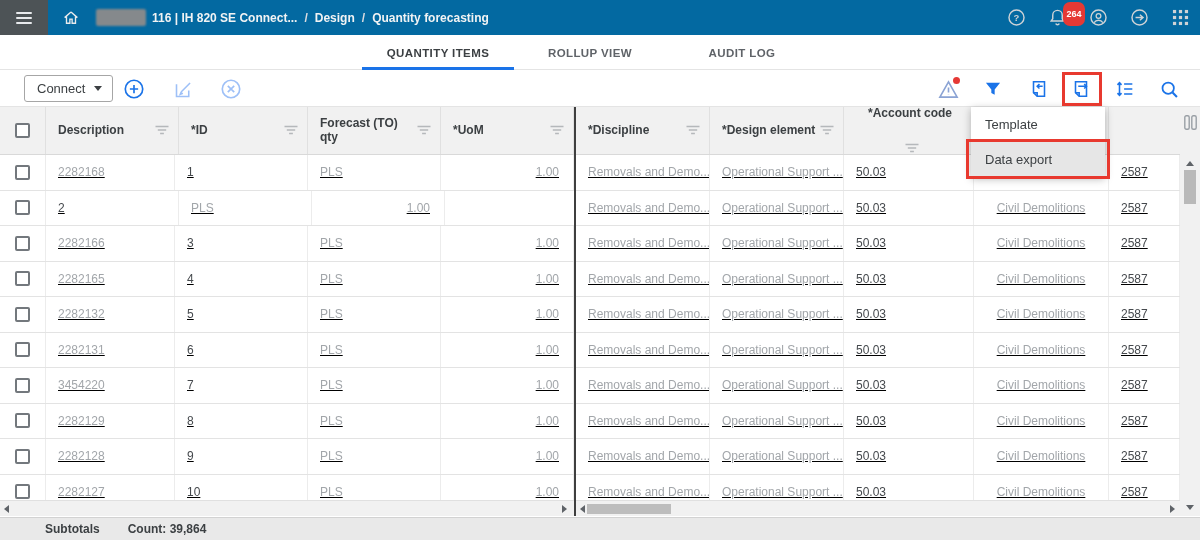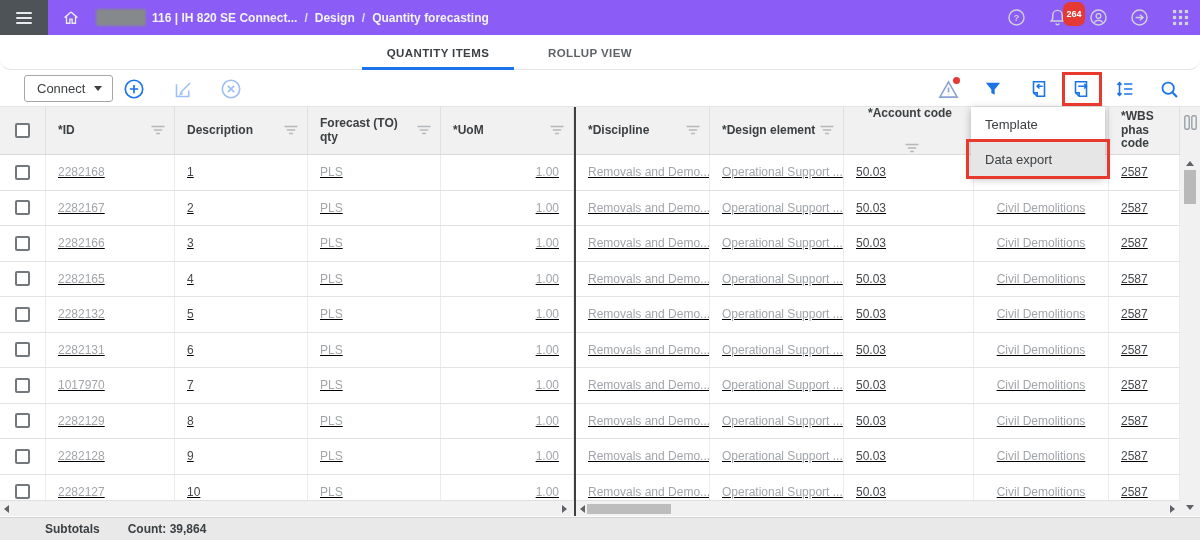--- a/index.html
+++ b/index.html
@@ -3,35 +3,35 @@
 <meta charset="utf-8">
 <style>
   * { margin:0; padding:0; box-sizing:border-box; }
   html,body { background:#fff; }
   .app {
     position:relative; width:1200px; height:540px; overflow:hidden;
     font-family:"Liberation Sans", sans-serif; background:#fff;
     -webkit-font-smoothing:antialiased;
   }
   
-  .topbar { position:absolute; left:0; top:0; width:1200px; height:35px; background:#8b5cf6; display:flex; align-items:center; }
+  .topbar { position:absolute; left:0; top:0; width:1200px; height:35px; background:#0369a1; display:flex; align-items:center; }
   .hamburger-box { width:48px; height:35px; background:#4d5356; display:flex; align-items:center; justify-content:center; cursor:pointer; flex:0 0 auto; }
   .hamb { width:16px; height:12px; display:flex; flex-direction:column; justify-content:space-between; }
   .hamb span { display:block; height:2px; background:#e8eaed; border-radius:1px; }
   .home-btn { width:46px; height:35px; display:flex; align-items:center; justify-content:center; flex:0 0 auto; cursor:pointer; }
   .redact { width:50px; height:17px; background:#85898c; border-radius:2px; margin:0 6px 0 2px; filter:blur(1px); flex:0 0 auto; }
   .crumbs { display:flex; align-items:center; gap:7px; color:#f1f3f4; font-size:12px; font-weight:bold; white-space:nowrap; }
   .crumb { cursor:pointer; }
   .crumb-sep { color:#dadce0; font-weight:bold; }
   .topbar-right { position:absolute; right:10px; top:0; height:35px; display:flex; align-items:center; gap:21px; }
   .tb-icon { width:20px; height:20px; display:flex; align-items:center; justify-content:center; cursor:pointer; position:relative; }
   .badge { position:absolute; left:1063px; top:2px; min-width:22px; height:13px; background:#e53935; border-radius:7px; color:#fff;
            font-size:9px; font-weight:bold; display:flex; align-items:center; justify-content:center; padding:12px 3px; z-index:5; }
   
-  .tabbar { position:absolute; left:0; top:35px; width:1200px; height:35px; background:#fff; border-bottom:1px solid #e4e4e4;border-radius:11px; }
+  .tabbar { position:absolute; left:0; top:35px; width:1200px; height:35px; background:#fff; border-bottom:1px solid #e4e4e4; }
   .tabs { position:absolute; left:362px; top:0; height:35px; display:flex; }
   .tab { width:152px; height:35px; display:flex; align-items:center; justify-content:center; font-size:11.5px; letter-spacing:.4px;
          color:#5f6368; font-weight:bold; cursor:pointer; position:relative; }
   .tab.active { color:#3c4043; }
   .tab.active::after { content:""; position:absolute; left:0; right:0; bottom:0; height:3px; background:#1a73e8; }
   .view-wrap { position:absolute; right:20px; top:6px; display:flex; align-items:center; gap:8px; }
   .view-label { font-size:13px; color:#80868b; }
   .view-select { width:178px; height:24px; border:1px solid #8f9397; background:#fff; display:flex; align-items:center;
                  justify-content:space-between; padding:0 8px; font-size:12px; font-weight:bold; color:#3c4043; cursor:pointer; }
   .caret-down { width:0; height:0; border-left:5px solid transparent; border-right:5px solid transparent; border-top:6px solid #3c4043; }
@@ -151,20 +151,21 @@
         </svg>
       </div>
     </div>
   </div>
   <div class="badge">264</div>
 
   <div class="tabbar">
     <div class="tabs" id="tabs">
         <div class="tab active">QUANTITY ITEMS</div>
         <div class="tab">ROLLUP VIEW</div>
+        <div class="tab">AUDIT LOG</div>
       </div>
   </div>
 
   <div class="toolbar">
     <div class="actions-btn">
       <span>Connect</span>
       <span class="caret-down"></span>
     </div>
     <div class="tool-ic" style="left:122px;">
       <svg width="22" height="22" viewBox="0 0 24 24">
@@ -224,33 +225,33 @@
       </svg>
     </div>
   </div>
 
   <div class="grid">
     <div class="pane pane-left">
       <div class="hrow" id="left-header">
           <div class="hcell c-check" style="width: 46px;">
             <span class="checkbox"></span>
           </div>
+          <div class="hcell" style="width: 133px;">
+            <span class="hlabel">Description</span>
+            <svg width="14" height="11" viewBox="0 0 14 11" style="flex:0 0 auto;margin-left:4px;">
+              <path d="M0.5 1.5 h13 M2.8 5 h8.4 M5.1 8.5 h3.8" stroke="#b5b8bb" stroke-width="1.3" fill="none"></path>
+            </svg>
+          </div>
           <div class="hcell" style="width: 129px;">
             <span class="hlabel">*ID</span>
             <svg width="14" height="11" viewBox="0 0 14 11" style="flex:0 0 auto;margin-left:4px;">
               <path d="M0.5 1.5 h13 M2.8 5 h8.4 M5.1 8.5 h3.8" stroke="#b5b8bb" stroke-width="1.3" fill="none"></path>
             </svg>
           </div>
           <div class="hcell" style="width: 133px;">
-            <span class="hlabel">Description</span>
-            <svg width="14" height="11" viewBox="0 0 14 11" style="flex:0 0 auto;margin-left:4px;">
-              <path d="M0.5 1.5 h13 M2.8 5 h8.4 M5.1 8.5 h3.8" stroke="#b5b8bb" stroke-width="1.3" fill="none"></path>
-            </svg>
-          </div>
-          <div class="hcell" style="width: 133px;">
             <span class="hlabel" style="max-width: 82px;">Forecast (TO) qty</span>
             <svg width="14" height="11" viewBox="0 0 14 11" style="flex:0 0 auto;margin-left:4px;">
               <path d="M0.5 1.5 h13 M2.8 5 h8.4 M5.1 8.5 h3.8" stroke="#b5b8bb" stroke-width="1.3" fill="none"></path>
             </svg>
           </div>
           <div class="hcell" style="width: 133px;">
             <span class="hlabel">*UoM</span>
             <svg width="14" height="11" viewBox="0 0 14 11" style="flex:0 0 auto;margin-left:4px;">
               <path d="M0.5 1.5 h13 M2.8 5 h8.4 M5.1 8.5 h3.8" stroke="#b5b8bb" stroke-width="1.3" fill="none"></path>
             </svg>
@@ -263,21 +264,20 @@
             </div>
             <div class="cell t-gray" style="width: 129px;">2282168</div>
             <div class="cell t-dark" style="width: 133px;">1</div>
             <div class="cell t-gray" style="width: 133px;">PLS</div>
             <div class="cell t-gray num" style="width: 133px;">1.00</div>
           </div>
           <div class="row">
             <div class="cell c-check" style="width: 46px;">
               <span class="checkbox"></span>
             </div>
-            <div class="cell t-gray" style="width: 129px;">2282167</div>
             <div class="cell t-dark" style="width: 133px;">2</div>
             <div class="cell t-gray" style="width: 133px;">PLS</div>
             <div class="cell t-gray num" style="width: 133px;">1.00</div>
           </div>
           <div class="row">
             <div class="cell c-check" style="width: 46px;">
               <span class="checkbox"></span>
             </div>
             <div class="cell t-gray" style="width: 129px;">2282166</div>
             <div class="cell t-dark" style="width: 133px;">3</div>
@@ -308,21 +308,21 @@
             </div>
             <div class="cell t-gray" style="width: 129px;">2282131</div>
             <div class="cell t-dark" style="width: 133px;">6</div>
             <div class="cell t-gray" style="width: 133px;">PLS</div>
             <div class="cell t-gray num" style="width: 133px;">1.00</div>
           </div>
           <div class="row">
             <div class="cell c-check" style="width: 46px;">
               <span class="checkbox"></span>
             </div>
-            <div class="cell t-gray" style="width: 129px;">1017970</div>
+            <div class="cell t-gray" style="width: 129px;">3454220</div>
             <div class="cell t-dark" style="width: 133px;">7</div>
             <div class="cell t-gray" style="width: 133px;">PLS</div>
             <div class="cell t-gray num" style="width: 133px;">1.00</div>
           </div>
           <div class="row">
             <div class="cell c-check" style="width: 46px;">
               <span class="checkbox"></span>
             </div>
             <div class="cell t-gray" style="width: 129px;">2282129</div>
             <div class="cell t-dark" style="width: 133px;">8</div>
@@ -364,23 +364,20 @@
             </svg>
           </div>
           <div class="hcell" style="width: 130px; flex-direction: column;">
             <span class="hlabel">*Account code</span>
             <svg width="14" height="11" viewBox="0 0 14 11" style="flex:0 0 auto;margin-left:4px;">
               <path d="M0.5 1.5 h13 M2.8 5 h8.4 M5.1 8.5 h3.8" stroke="#b5b8bb" stroke-width="1.3" fill="none"></path>
             </svg>
           </div>
           <div class="hcell" style="width: 135px;">
             <span class="hlabel"></span>
-          </div>
-          <div class="hcell" style="width: 71px;">
-            <span class="hlabel">*WBS phas code</span>
           </div>
         </div>
       <div class="body" id="right-body">
           <div class="row">
             <div class="cell t-gray" style="width: 134px;">Removals and Demo...</div>
             <div class="cell t-gray" style="width: 134px;">Operational Support ...</div>
             <div class="cell t-dark" style="width: 130px;">50.03</div>
             <div class="cell t-gray center" style="width: 135px;">Civil Demolitions</div>
             <div class="cell t-dark" style="width: 71px;">2587</div>
           </div>

